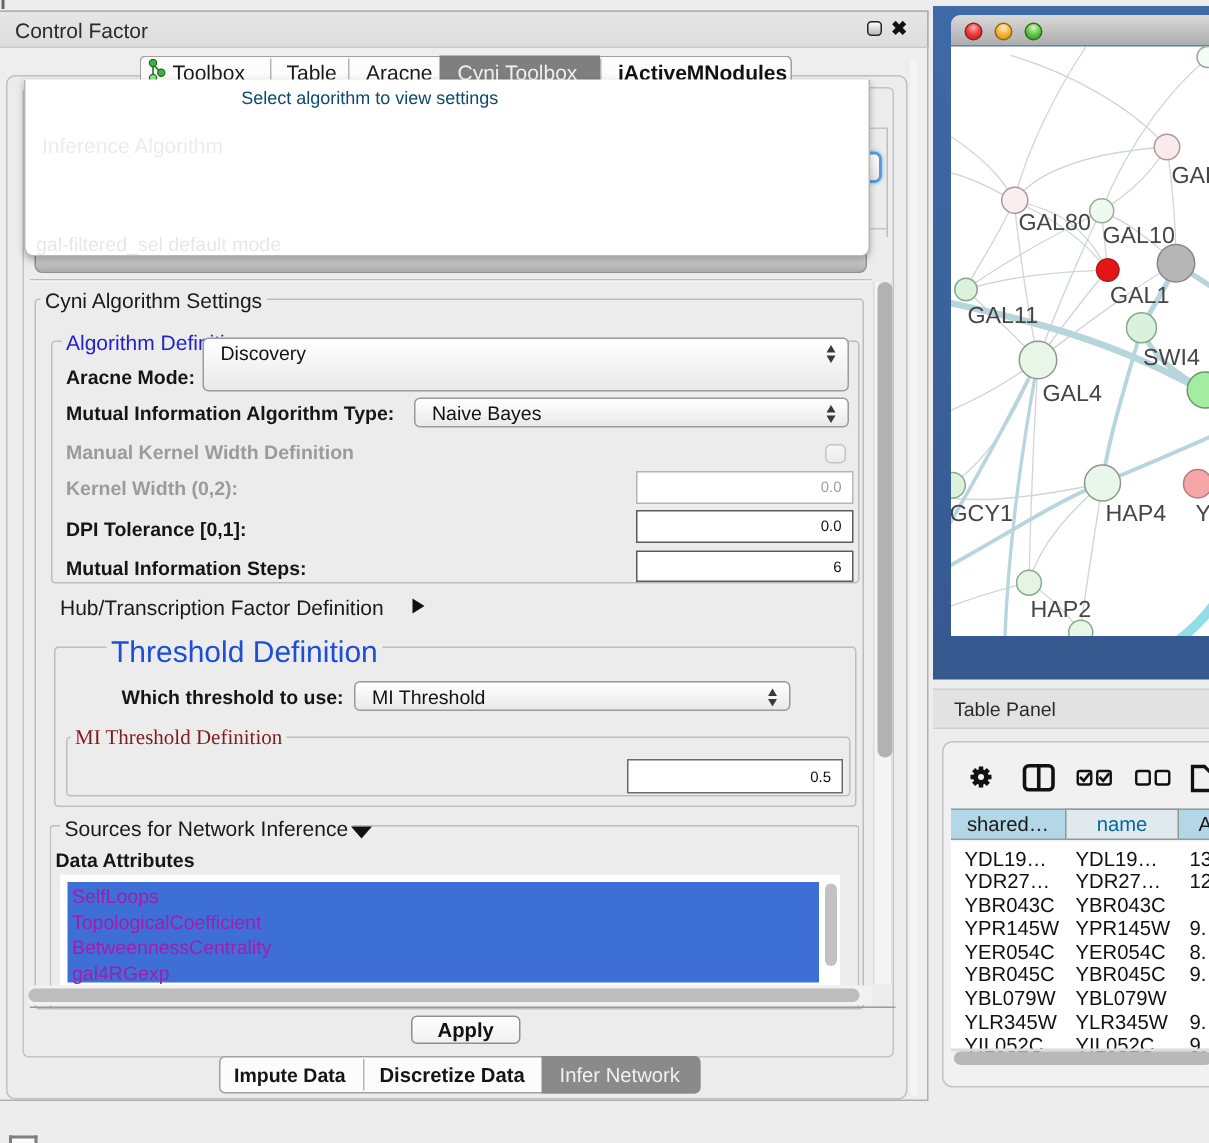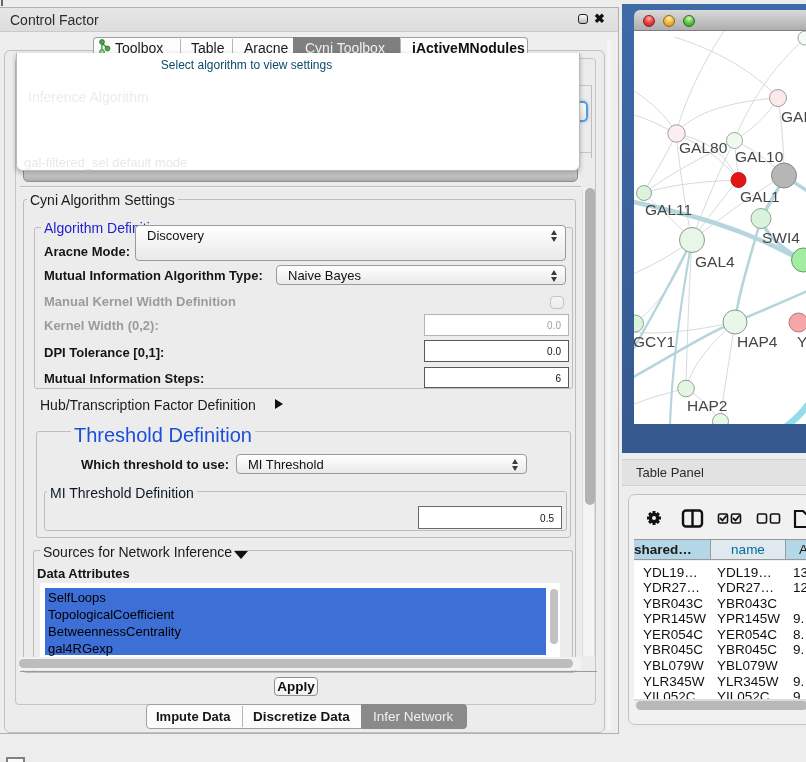--- a/index.html
+++ b/index.html
@@ -90,43 +90,43 @@
   <div class="abs group" style="left:36px;top:431px;width:535px;height:107px;"></div>
   <div class="abs gtitle" style="left:39px;top:424px;color:#1d4ed8;font-size:20px;margin-left:32px;">Threshold Definition</div>
 
   <div class="abs lbl" style="left:81px;top:457px;">Which threshold to use:</div>
   <div class="abs combo" style="left:236px;top:454px;width:291px;height:20px;">
       <span class="ctext">MI Threshold</span>
       <span class="spin"></span>
     </div>
 
   <div class="abs group" style="left:44px;top:491px;width:523px;height:40px;"></div>
-  <div class="abs gtitle" style="left:47px;top:485px;color:#0f172a;font-size:14px;">MI Threshold Definition</div>
+  <div class="abs gtitle" style="left:47px;top:485px;color:#7f1d1d;font-size:14px;font-family:Liberation Serif, serif;">MI Threshold Definition</div>
 
   <div class="abs field" style="left:418px;top:506px;width:144px;height:23px;border:1.5px solid #6a6a6a;line-height:23px;padding-right:7px;">0.5</div>
 
   <div class="abs group" style="left:33px;top:550px;width:540px;height:123px;border-bottom:none;"></div>
   <div class="abs gtitle" style="left:40px;top:544px;color:#1a1a1a;font-size:14px;">Sources for Network Inference</div>
   <div class="abs" style="left:234px;top:551px;width:0;height:0;border-left:7px solid transparent;border-right:7px solid transparent;border-top:8.5px solid #111;"></div>
 
   <div class="abs lbl" style="left:37px;top:566px;">Data Attributes</div>
 
   <div class="abs" style="left:40px;top:583px;width:520px;height:74px;background:#ffffff;"></div>
   <div class="abs" style="left:45px;top:587.5px;width:501px;height:67px;background:#3e6fd6;"></div>
-  <div class="abs" style="left:48px;top:589px;font-size:13px;color:#000000;line-height:17px;white-space:nowrap;">SelfLoops<br>TopologicalCoefficient<br>BetweennessCentrality<br>gal4RGexp</div>
+  <div class="abs" style="left:48px;top:589px;font-size:13px;color:#a21caf;line-height:17px;white-space:nowrap;">SelfLoops<br>TopologicalCoefficient<br>BetweennessCentrality<br>gal4RGexp</div>
   <div class="abs" style="left:550px;top:589px;width:8px;height:55px;background:#c2c2c2;border-radius:4px;"></div>
 
   <div class="abs" style="left:19px;top:657px;width:562px;height:13px;background:#f2f2f2;"></div>
   <div class="abs" style="left:19px;top:659px;width:554px;height:9px;background:#bdbdbd;border-radius:4.5px;"></div>
     <div class="abs" style="left:20px;top:670.5px;width:577px;height:1px;background:#9a9a9a;"></div>
 
   <div class="abs" style="left:582px;top:188px;width:13px;height:468px;background:#f4f4f4;border-left:1px solid #dcdcdc;border-right:1px solid #dcdcdc;"></div>
     <div class="abs" style="left:584.5px;top:188px;width:10px;height:317px;background:#b2b2b2;border-radius:5px;"></div>
 
-  <div class="abs" style="left:274px;top:677px;width:44px;height:19px;background:linear-gradient(#ffffff,#f0f0f0);border:1px solid #8f8f8f;border-radius:4px;font-size:13.5px;font-weight:bold;color:#111;text-align:center;line-height:18px;">Apply</div>
+  <div class="abs" style="left:274px;top:677px;width:73px;height:19px;background:linear-gradient(#ffffff,#f0f0f0);border:1px solid #8f8f8f;border-radius:4px;font-size:13.5px;font-weight:bold;color:#111;text-align:center;line-height:18px;">Apply</div>
 
   <div class="abs" style="left:146px;top:704px;width:321px;height:25px;background:#fcfcfc;border:1px solid #a0a0a0;border-radius:4px;"></div>
   <div class="abs" style="left:242px;top:706px;width:1px;height:21px;background:#b5b5b5;"></div>
   <div class="abs" style="left:361px;top:704px;width:106px;height:25px;background:#8a8a8a;border:1px solid #8a8a8a;border-radius:0 4px 4px 0;"></div>
   <div class="abs lbl" style="left:156px;top:709px;">Impute Data</div>
   <div class="abs lbl" style="left:253px;top:709px;font-size:13.5px;">Discretize Data</div>
   <div class="abs" style="left:373px;top:709px;font-size:13.5px;color:#f0f0f0;white-space:nowrap;">Infer Network</div>
 
   <div class="abs" style="left:5.5px;top:756.5px;width:19px;height:12px;background:linear-gradient(#ffffff,#e6e6e6);border:2.5px solid #7f7f7f;border-bottom:none;"></div>
 
@@ -252,21 +252,21 @@
       <path d="M 74,9 l 2.5,2.5 l 4,-5"></path>
       <path d="M 87,9 l 2.5,2.5 l 4,-5"></path>
     </g>
     <path d="M 149,2 h 8 l 5,5 v 11 h -13 z" fill="none" stroke="#111" stroke-width="2.2"></path>
   </svg>
 
   <div class="abs" style="left:634px;top:539px;width:172px;height:21px;background:#b3d7e6;border-top:1px solid #999;border-bottom:1px solid #999;"></div>
   <div class="abs" style="left:711px;top:539px;width:74px;height:21px;background:#dfe9ee;border-top:1px solid #999;border-bottom:1px solid #999;"></div>
   <div class="abs" style="left:710px;top:539px;width:1px;height:21px;background:#999;"></div>
   <div class="abs" style="left:785px;top:539px;width:1px;height:21px;background:#999;"></div>
-  <div class="abs" style="left:634px;top:542px;width:76px;font-size:13.5px;color:#1a1a1a;font-weight:bold;">shared…</div>
+  <div class="abs" style="left:634px;top:542px;width:76px;text-align:center;font-size:13.5px;color:#1a1a1a;">shared…</div>
   <div class="abs" style="left:711px;top:542px;width:74px;text-align:center;font-size:13.5px;color:#0369a1;">name</div>
   <div class="abs" style="left:799px;top:542px;font-size:13.5px;color:#1a1a1a;">A</div>
 
   <div class="abs" style="left:634px;top:561px;width:172px;height:138px;background:#fff;"></div>
   <div class="abs" style="left:643px;top:564.5px;font-size:13.5px;color:#111;line-height:15.6px;white-space:nowrap;">YDL19…<br>YDR27…<br>YBR043C<br>YPR145W<br>YER054C<br>YBR045C<br>YBL079W<br>YLR345W<br>YIL052C</div>
   <div class="abs" style="left:717px;top:564.5px;font-size:13.5px;color:#111;line-height:15.6px;white-space:nowrap;">YDL19…<br>YDR27…<br>YBR043C<br>YPR145W<br>YER054C<br>YBR045C<br>YBL079W<br>YLR345W<br>YIL052C</div>
   <div class="abs" style="left:793px;top:564.5px;font-size:13.5px;color:#111;line-height:15.6px;white-space:nowrap;">13<br>12<br>&nbsp;<br>9.<br>8.<br>9.<br>&nbsp;<br>9.<br>9.</div>
   <div class="abs" style="left:634px;top:699px;width:172px;height:2px;background:#ddd;"></div>
 
   <div class="abs" style="left:636px;top:701px;width:172px;height:9px;background:#b8b8b8;border-radius:4.5px;"></div>

